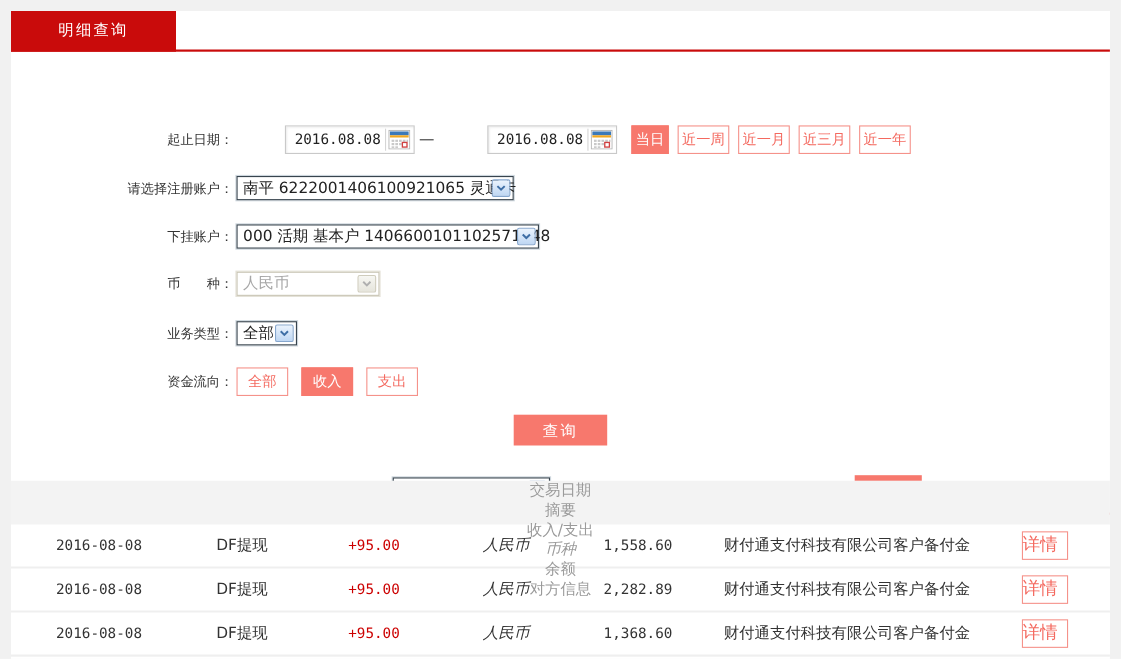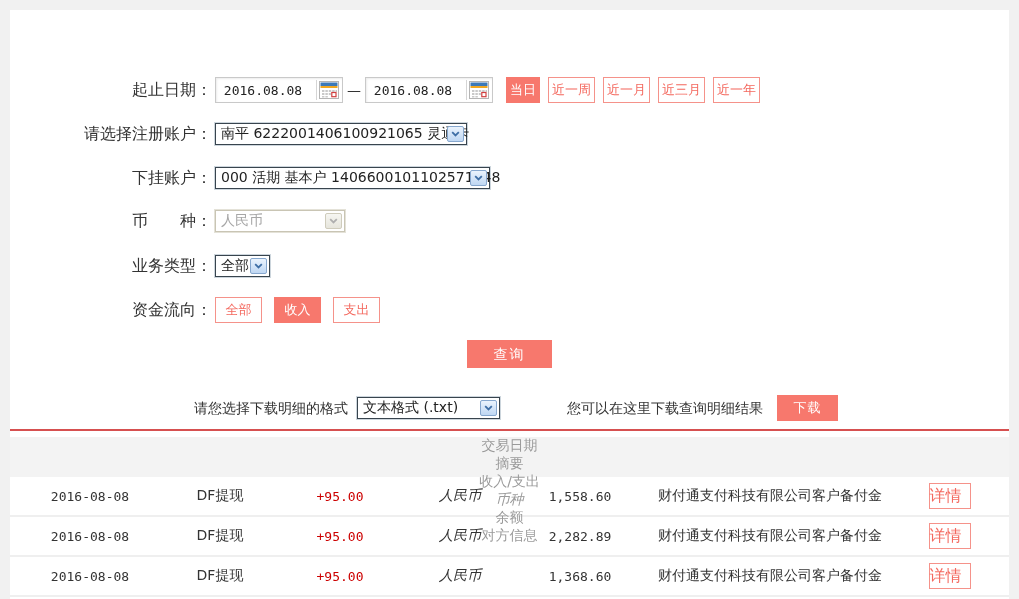--- a/index.html
+++ b/index.html
@@ -8,24 +8,24 @@
   .content { width:999px; height:589px; background:#fff; position:relative; }
 
   
   .tab-bar { height:37px; border-bottom:2px solid #C90B0B; background:#fff; }
   .tab { width:150px; height:37px; background:#C90B0B; color:#fff; font-size:14px;
          text-align:center; line-height:37px; letter-spacing:2px; cursor:default; }
 
   
   .form { position:relative; height:380px; }
   .frow { position:absolute; left:0; display:flex; align-items:center; }
-  .flabel { width:205px; text-align:right; font-size:16px; color:#333; padding-right:3px; white-space:pre; }
-
-  .date-input { position:relative; width:128px; height:26px; border:1px solid #C9C9C9;
-                box-shadow:inset 1px 1px 2px rgba(0,0,0,.08); background:#fff; }
+  .flabel { width:205px; text-align:right; font-size:12px; color:#333; padding-right:3px; white-space:pre; }
+
+  .date-input { position:relative; width:118px; height:26px; border:1px solid #C9C9C9;
+                box-shadow:inset 1px 1px 2px rgba(0,0,0,.08); background:#fff;margin-left:44px; }
   .date-input input { width:88px; height:24px; border:0; outline:none; background:transparent;
                       font-family:"DejaVu Sans Mono",monospace; font-size:13px; color:#222;
                       text-align:center; padding-left:6px; }
   .cal-btn { position:absolute; right:2px; top:2px; width:24px; height:20px; border-left:1px solid #D5D5D5;
              display:flex; align-items:center; justify-content:center; cursor:pointer; background:#fff; }
   .dash { width:22px; text-align:center; font-size:14px; color:#333; }
 
   .pill { height:26px; border:1px solid #F5928A; background:#fff; color:#F4695F; font-size:13px;
           display:inline-flex; align-items:center; justify-content:center; cursor:pointer;
           padding:0 8px; margin-left:8px; }
@@ -71,20 +71,23 @@
   .amount { color:#CC0000; }
   .btn-detail { width:42px; height:26px; border:1px solid #F5928A; background:#fff; color:#F4695F;
                 font-size:16px; text-align:left; line-height:24px; cursor:pointer; }
 </style>
 </head>
 <body>
 
 <div class="page">
   <div class="content">
 
+    <div class="tab-bar">
+      <div class="tab">明细查询</div>
+    </div>
 
     <div class="form">
 
       <div class="frow" style="top:66px; height:28px;">
         <div class="flabel">起止日期：</div>
         <div class="date-input">
           <input type="text" readonly="" value="2016.08.08" style="">
           <span class="cal-btn">
             <svg width="20" height="18" viewBox="0 0 20 18">
               <rect x="0.5" y="0.5" width="19" height="17" fill="#fff" stroke="#B5B5B5"></rect>

